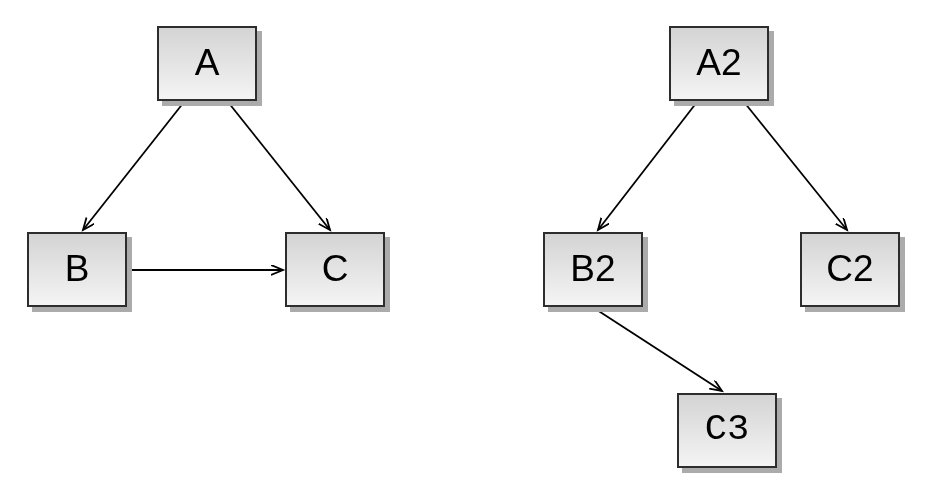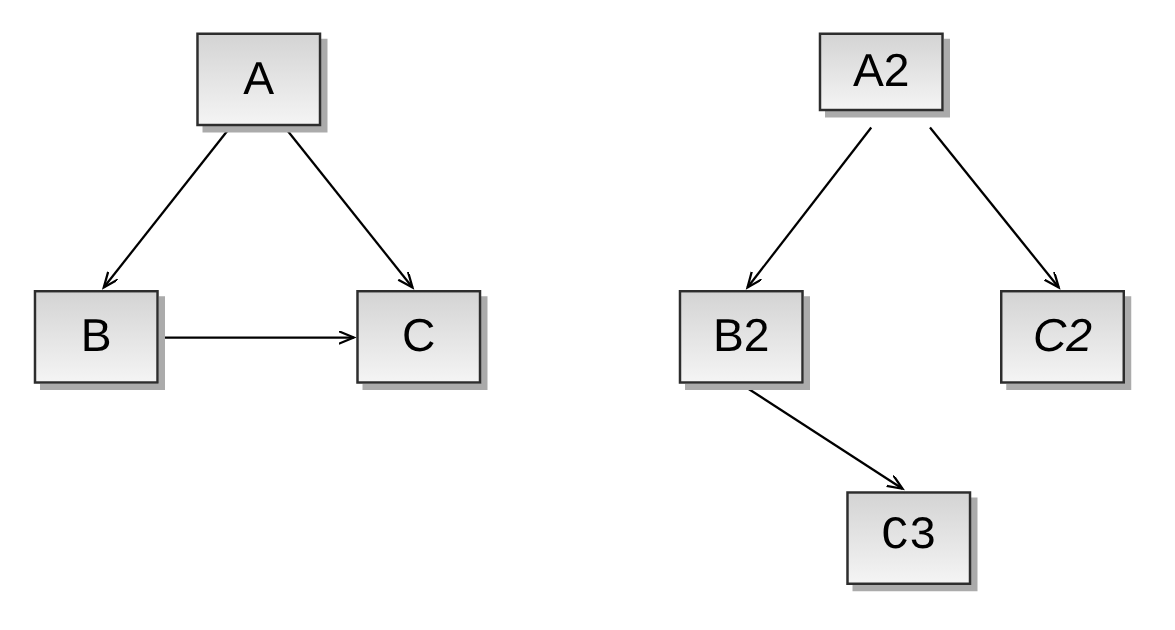--- a/index.html
+++ b/index.html
@@ -63,25 +63,25 @@
     </svg>
 <div class="node" style="left: 157px; top: 26px; width: 100px; height: 75px;">
       <span>A</span>
     </div>
     <div class="node" style="left: 27px; top: 232px; width: 100px; height: 75px;">
       <span>B</span>
     </div>
     <div class="node" style="left: 285px; top: 232px; width: 100px; height: 75px;">
       <span>C</span>
     </div>
-    <div class="node" style="left: 655px; top: 26px; width: 100px; height: 63px; text-align: right;">
+    <div class="node" style="left: 669px; top: 26px; width: 100px; height: 75px; text-align: right;">
       <span>A2</span>
     </div>
     <div class="node" style="left: 543px; top: 232px; width: 100px; height: 75px;">
       <span>B2</span>
     </div>
-    <div class="node" style="left: 800px; top: 232px; width: 100px; height: 75px; font-style: italic;">
+    <div class="node" style="left: 800px; top: 232px; width: 100px; height: 75px;">
       <span>C2</span>
     </div>
     <div class="node" style="left: 677px; top: 393px; width: 100px; height: 75px; font-family: Liberation Mono, monospace;">
       <span>C3</span>
     </div>
   </div>
 
 </body></html>

